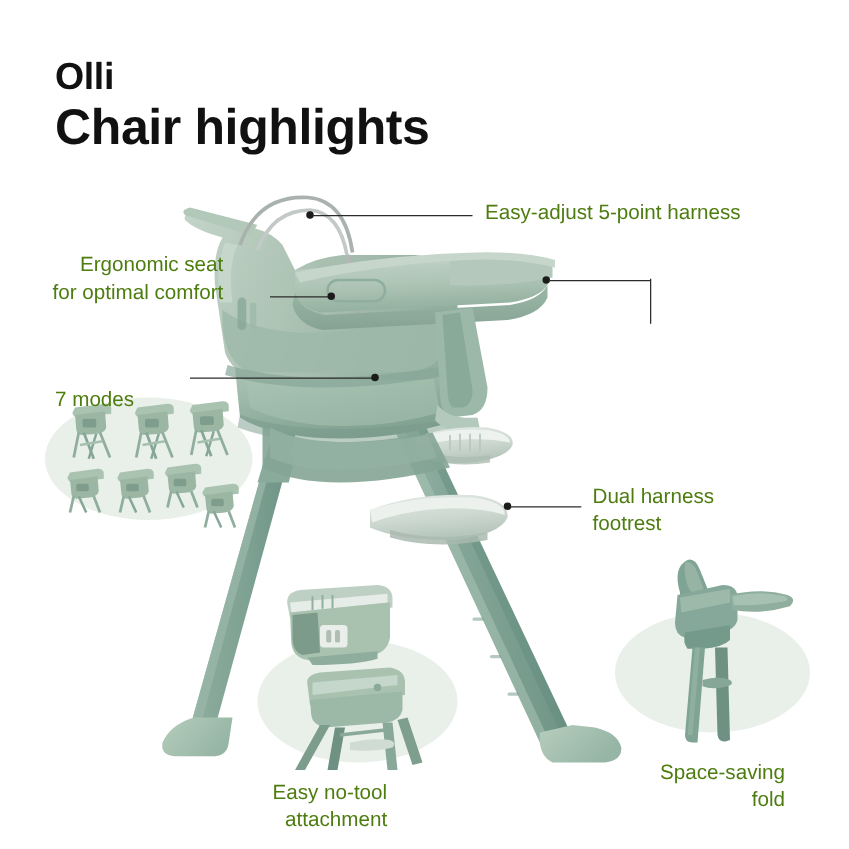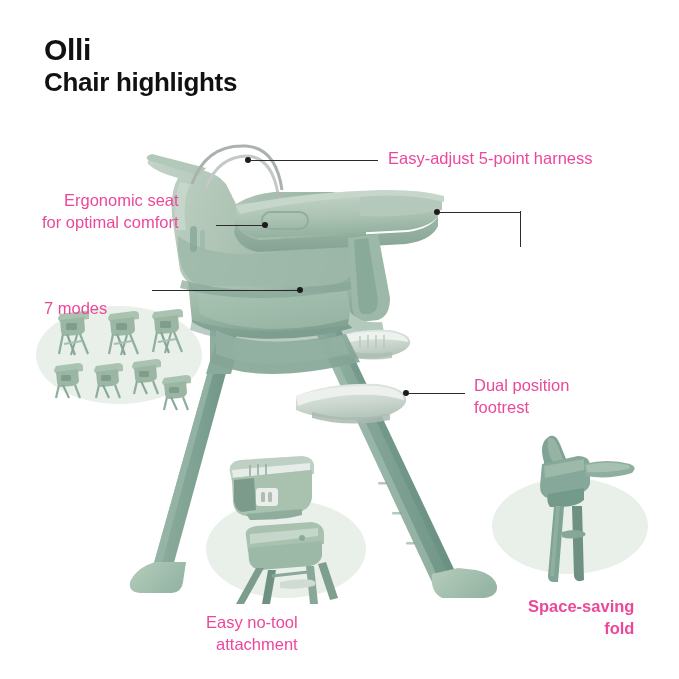--- a/index.html
+++ b/index.html
@@ -2,34 +2,34 @@
 <html><head>
 <meta charset="utf-8">
 <style>
   html,body{margin:0;padding:0;}
   body{
     width:679px;height:679px;position:relative;overflow:hidden;
     background:#ffffff;
     font-family:"Liberation Sans","DejaVu Sans",sans-serif;
     color:#111111;
   }
-  #stage{position:absolute;inset:0;}
+  #stage{position:absolute;inset:0;margin-top:12px;}
 
   
   .title{position:absolute;left:44px;top:32px;}
   .title .l1,.title .l2{
     font-weight:bold;color:#111111;letter-spacing:-0.3px;
     line-height:1.18;display:block;
   }
   .title .l1{font-size:30px;}
-  .title .l2{font-size:26px;}
+  .title .l2{font-size:40px;}
 
   
   .label{
-    position:absolute;font-size:16.5px;color:#ec4899;
+    position:absolute;font-size:16.5px;color:#4d7c0f;
     line-height:1.32;white-space:pre-line;font-weight:normal;
   }
   .label.right{text-align:left;}
   .label.leftal{text-align:right;}
 
   
   .lead{position:absolute;background:#2b2b2b;}
   .lead.h{height:1px;}
   .lead.v{width:1px;}
   .dot{position:absolute;width:6px;height:6px;border-radius:50%;background:#1c1c1c;}
@@ -324,22 +324,22 @@
   <div class="lead h" style="left:408px;top:392.5px;width:57px;"></div>
 
   <div class="label right" style="left:388px;top:148px;">Easy-adjust 5-point harness</div>
 
   <div class="label leftal" style="left:42px;top:190px;">Ergonomic seat
 for optimal comfort</div>
 
 
   <div class="label leftal" style="left:44px;top:298px;">7 modes</div>
 
-  <div class="label right" style="left:474px;top:375px;">Dual position
+  <div class="label right" style="left:474px;top:375px;">Dual harness
 footrest</div>
 
-  <div class="label leftal" style="left:206px;top:612px;">Easy no-tool
+  <div class="label leftal" style="left:218px;top:612px;">Easy no-tool
 attachment</div>
 
-  <div class="label leftal" style="left:528px;top:596px;font-weight:bold;">Space-saving
+  <div class="label leftal" style="left:528px;top:596px;">Space-saving
 fold</div>
 
 </div>
 
 </body></html>

